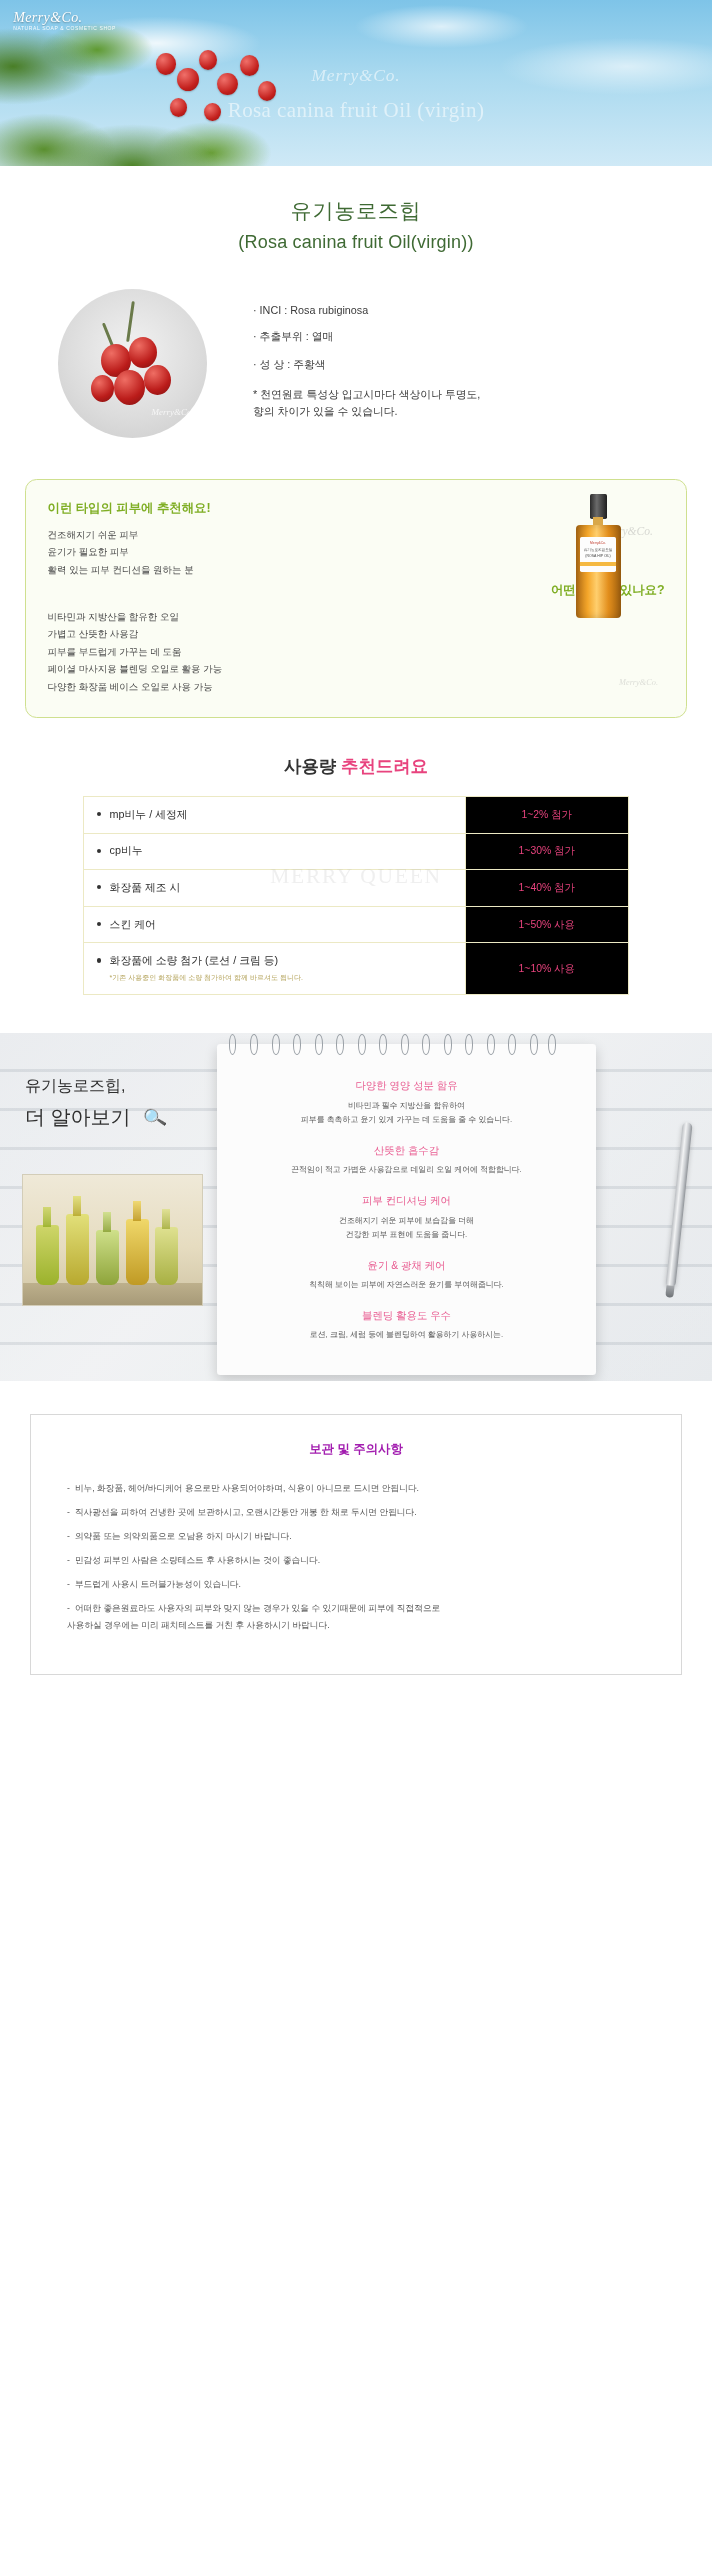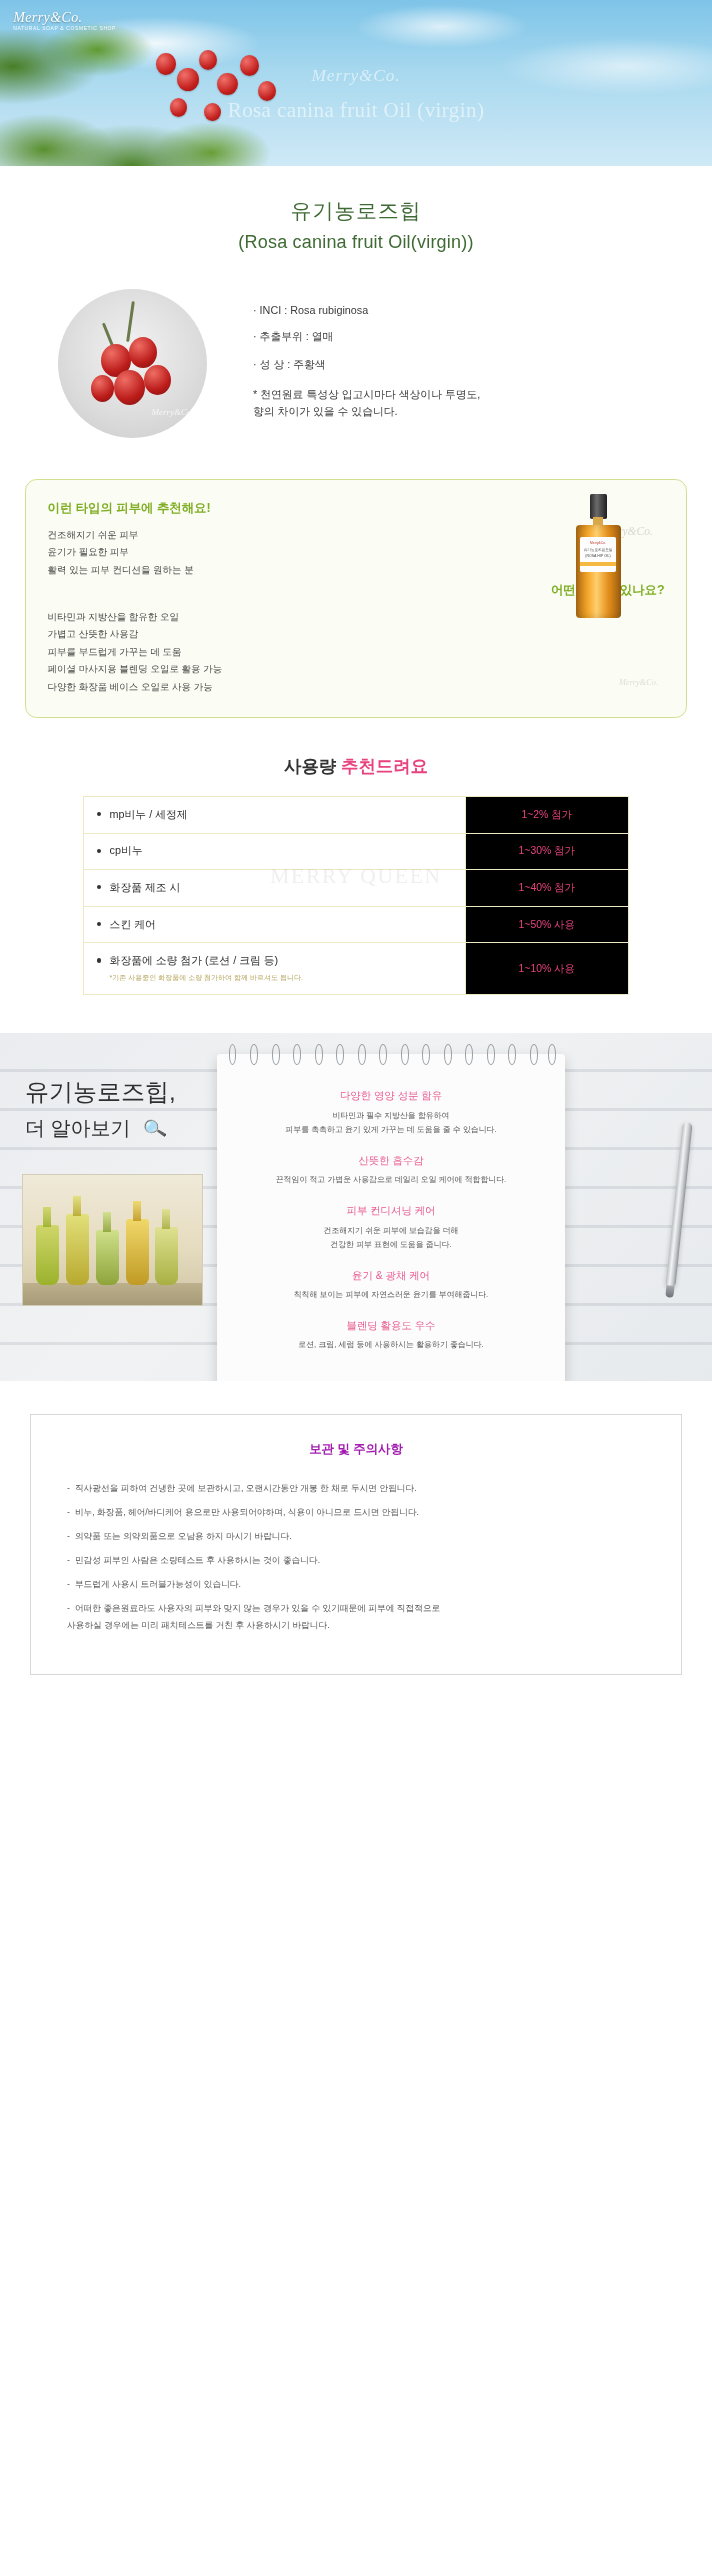--- a/index.html
+++ b/index.html
@@ -180,21 +180,21 @@
     background: linear-gradient(135deg, #e3e6ea 0%, #eceef0 40%, #dfe3e7 100%);
   }
   .note-section .planks {
     position: absolute; inset: 0;
     background: repeating-linear-gradient(
       to bottom,
       rgba(255,255,255,.25) 0px, rgba(255,255,255,.25) 36px,
       rgba(190,196,202,.35) 36px, rgba(190,196,202,.35) 39px);
   }
   .note-left { position: absolute; left: 25px; top: 43px; z-index: 4; }
-  .note-left .nl1 { font-size: 24px; color: #2f2f2f; }
+  .note-left .nl1 { font-size: 16px; color: #2f2f2f; }
   .note-left .nl2 { font-size: 20px; color: #2f2f2f; margin-top: 6.6px; }
   .note-left .mag {
     display: inline-block; margin-left: 8.3px; color: #e8437e; font-size: 18px;
     transform: rotate(-12deg);
   }
   .bottles-photo {
     position: absolute; left: 21.5px; top: 141px; width: 181px; height: 132px;
     background: linear-gradient(to bottom, #efe9d8 0%, #e6dcc0 55%, #cfc4a4 100%);
     border: 0.8px solid #d3cdb8; overflow: hidden;
   }
@@ -203,21 +203,21 @@
   }
   .bottles-photo .bt .nk {
     position: absolute; top: -18px; left: 7.5px; width: 8.3px; height: 20px;
     background: inherit; opacity: .9;
   }
   .bottles-photo .shelf {
     position: absolute; left: 0; bottom: 0; width: 100%; height: 21.5px;
     background: linear-gradient(to bottom, #bdb08c, #a79a78);
   }
   .notebook {
-    position: absolute; left: 217px; top: 21px; width: 348px; height: 331px;
+    position: absolute; left: 217px; top: 11px; width: 379px; height: 331px;
     background: #fcfcfc;
     box-shadow: 0 5px 13.2px rgba(0,0,0,.18);
     border-radius: 3.3px;
   }
   .spiral { position: absolute; top: -10px; left: 0; width: 100%; height: 21.5px; }
   .spiral .ring {
     position: absolute; top: 0; width: 7.5px; height: 21.5px;
     border: 1.7px solid #9aa0a6; border-radius: 50%/45%;
     background: transparent;
   }
@@ -432,35 +432,35 @@
           <h4>피부 컨디셔닝 케어</h4>
           <p style="white-space:pre-line;">건조해지기 쉬운 피부에 보습감을 더해
 건강한 피부 표현에 도움을 줍니다.</p>
         </div>
         <div class="note-item">
           <h4>윤기 &amp; 광채 케어</h4>
           <p style="white-space:pre-line;">칙칙해 보이는 피부에 자연스러운 윤기를 부여해줍니다.</p>
         </div>
         <div class="note-item">
           <h4>블렌딩 활용도 우수</h4>
-          <p style="white-space:pre-line;">로션, 크림, 세럼 등에 사용하시는 활용하기 좋습니다.</p>
+          <p style="white-space:pre-line;">로션, 크림, 세럼 등에 블렌딩하여 활용하기 사용하시는.</p>
         </div>
       </div>
     </div>
 
     <div class="pen">
         <span class="tip"></span>
       </div>
   </section>
 
   <section class="caution">
     <h3>보관 및 주의사항</h3>
     <ul>
+      <li><span class="dash">-</span><span>비누, 화장품, 헤어/바디케어 용으로만 사용되어야하며, 식용이 아니므로 드시면 안됩니다.</span></li>
       <li><span class="dash">-</span><span>직사광선을 피하여 건냉한 곳에 보관하시고, 오랜시간동안 개봉 한 채로 두시면 안됩니다.</span></li>
-      <li><span class="dash">-</span><span>비누, 화장품, 헤어/바디케어 용으로만 사용되어야하며, 식용이 아니므로 드시면 안됩니다.</span></li>
       <li><span class="dash">-</span><span>의약품 또는 의약외품으로 오남용 하지 마시기 바랍니다.</span></li>
       <li><span class="dash">-</span><span>민감성 피부인 사람은 소량테스트 후 사용하시는 것이 좋습니다.</span></li>
       <li><span class="dash">-</span><span>부드럽게 사용시 트러블가능성이 있습니다.</span></li>
       <li><span class="dash">-</span><span style="white-space:pre-line;">어떠한 좋은원료라도 사용자의 피부와 맞지 않는 경우가 있을 수 있기때문에 피부에 직접적으로
 사용하실 경우에는 미리 패치테스트를 거친 후 사용하시기 바랍니다.</span></li>
     </ul>
   </section>
 
 </div>
 

